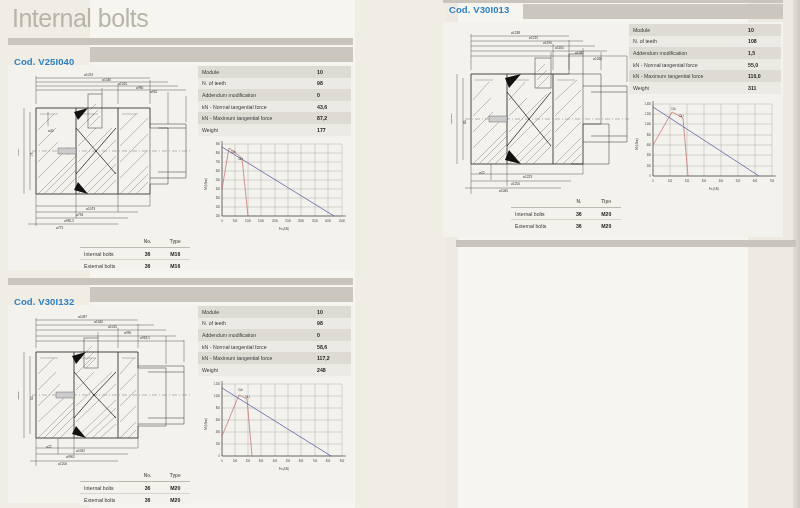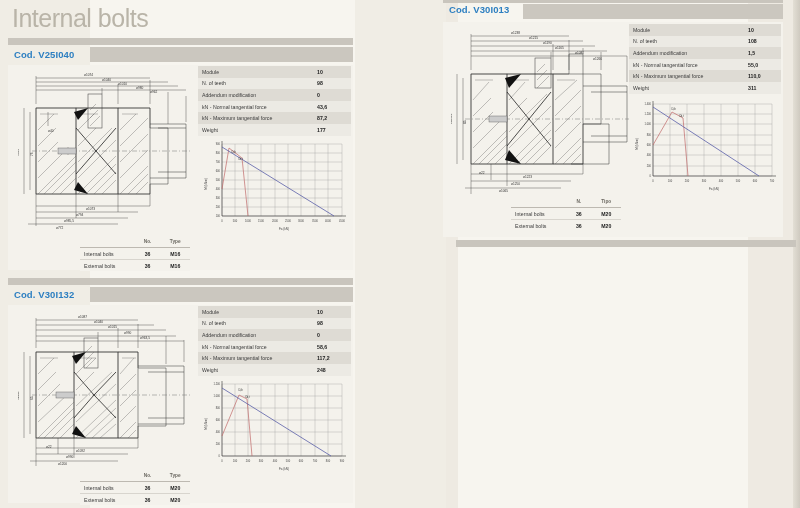--- a/index.html
+++ b/index.html
@@ -21,21 +21,21 @@
     position:absolute;left:12px;top:4px;
     font-size:25px;letter-spacing:-0.5px;color:#b9b4a8;
     font-family:"Liberation Sans", sans-serif;font-weight:normal;
   }
 
   
   .block{position:absolute;}
   .block-bar{position:absolute;left:0;top:0;height:7px;background:#c9c5bd;}
   .block-head{position:absolute;left:0;top:9px;height:15px;background:#cbc7bf;}
   .code{
-    position:absolute;left:6px;top:11px;
+    position:absolute;left:6px;top:18px;
     font-size:9.5px;font-weight:bold;color:#2d7fc1;
     letter-spacing:0.1px;white-space:nowrap;
   }
   .block-body{position:absolute;left:0;background:#f4f2ec;}
 
   
   .spec{position:absolute;border-collapse:collapse;font-size:5.2px;color:#3b3b3b;}
   .spec td{padding:0 0 0 4px;height:11.6px;vertical-align:middle;white-space:nowrap;}
   .spec tr:nth-child(odd) td{background:#dedbd4;}
   .spec tr:nth-child(even) td{background:#eceae4;}

